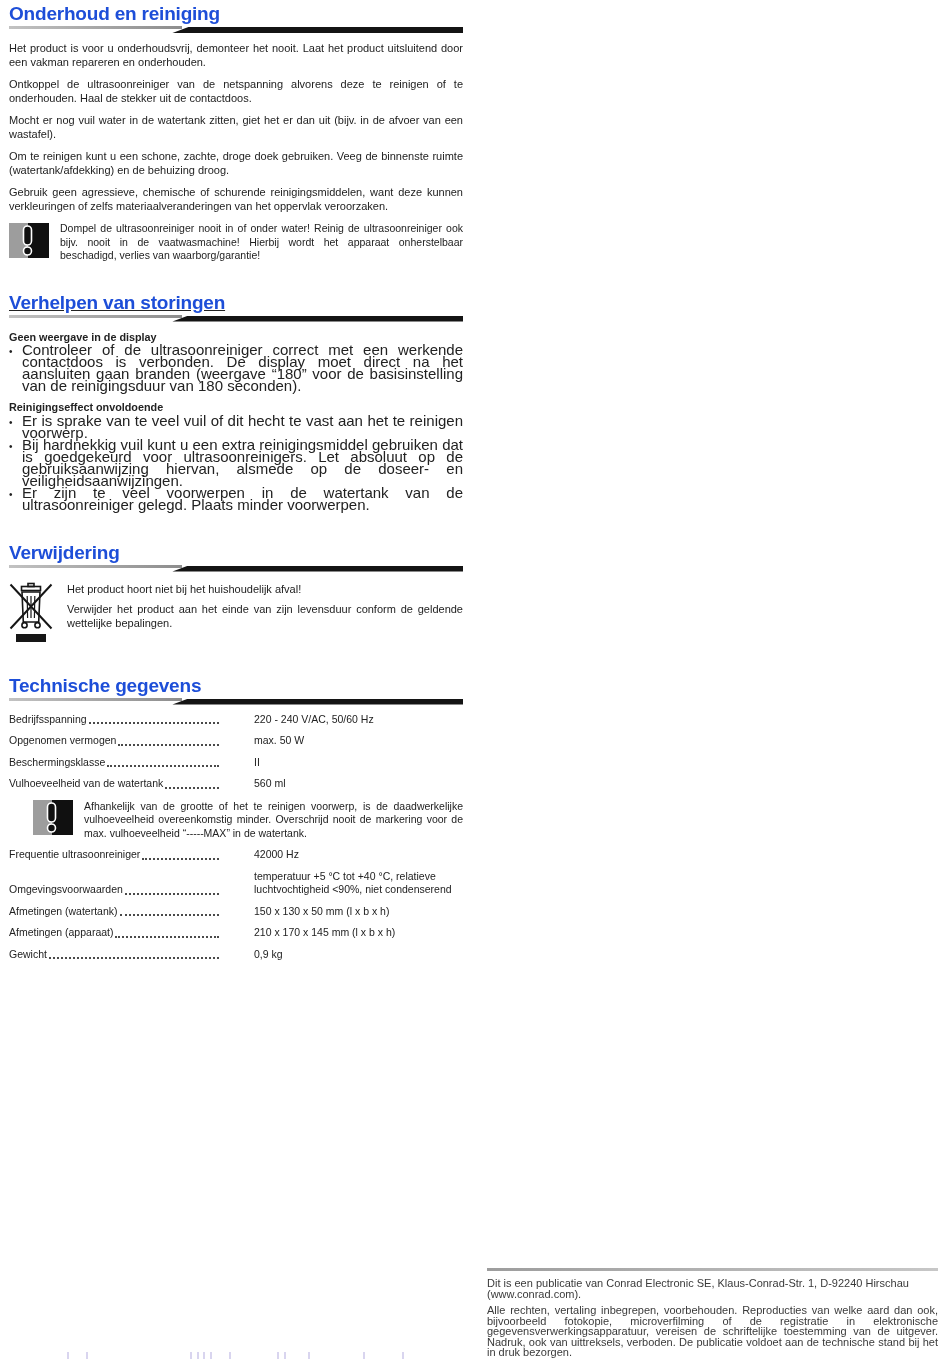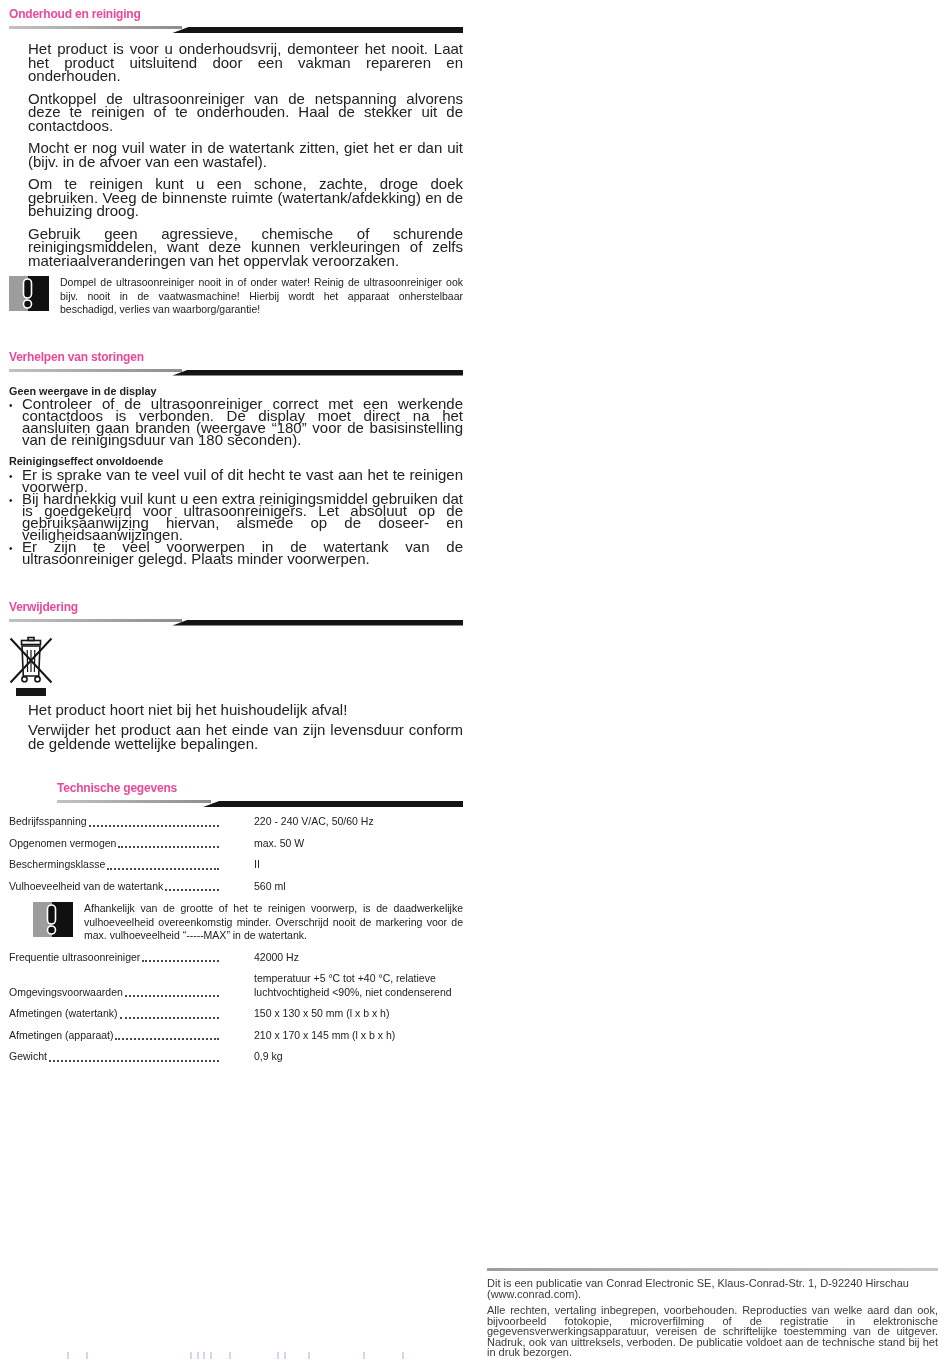--- a/index.html
+++ b/index.html
@@ -10,73 +10,72 @@
     overflow: hidden;
     font-family: "Liberation Sans", sans-serif;
     color: #222222;
   }
   .left-col {
     position: absolute;
     left: 9px; top: 4px;
     width: 454px;
   }
   .sec-title {
-    font-size: 12px;
+    font-size: 19px;
     font-weight: bold;
     letter-spacing: -0.2px;
     line-height: 20px;
-    color: #ec4899;
+    color: #1d4ed8;
   }
   .sec-rule { position: relative; height: 7px; margin-top: 2px; }
   .sec-rule .rule-gray {
     position: absolute; left: 0; top: 0;
     width: 38%; height: 3px;
     background: linear-gradient(to right, #c2c2c2, #8d8d8d);
   }
   .sec-rule .rule-black {
     position: absolute; left: 36%; right: 0; top: 1px;
     height: 6px; background: #141414;
     clip-path: polygon(0 100%, 16px 0, 100% 0, 100% 100%);
   }
   .para {
-    font-size: 15px;
+    font-size: 11px;
     line-height: 13.5px;
     text-align: justify;
     margin-top: 9px;
-    margin-left: 19px;
   }
   .sub-head {
     font-size: 10.8px;
     font-weight: bold;
     margin-top: 9px;
     line-height: 13.5px;
   }
   .bullet-item {
     display: flex;
     font-size: 15px;
     line-height: 12px;
   }
   .bullet-item .bullet-dot {
     width: 13px; flex: 0 0 13px;
     text-align: left;
   }
   .bullet-item .bullet-dot::before { content: "\2022"; font-size: 10px; }
   .bullet-item .bullet-text { flex: 1; text-align: justify; }
-  .note-block { display: flex; margin-top: 9px; }
+  .note-block { display: flex; margin-top: 9px; align-items: center; }
   .note-block .note-icon { flex: 0 0 40px; margin-right: 11px; }
   .note-block .note-text {
     flex: 1;
     font-size: 10.5px;
     line-height: 13.5px;
     text-align: justify;
   }
-  .section-gap-30 { margin-top: 30px; }
+  .section-gap-30 { margin-top: 30px; text-decoration: underline; }
   .section-gap-32 { margin-top: 32px; }
-  .section-gap-28 { margin-top: 28px; margin-left: 48px; }
-  .weee-block { display: flex; margin-top: 10px; flex-direction: column; }
+  .section-gap-28 { margin-top: 28px; }
+  .weee-block { display: flex; margin-top: 10px; }
   .weee-block .weee-icon { flex: 0 0 46px; margin-right: 12px; }
   .weee-block .weee-text { flex: 1; }
   .weee-block .weee-text .para:first-child { margin-top: 1px; }
   .weee-block .weee-text .para { margin-top: 7px; }
   .spec-row {
     display: flex;
     margin-top: 8px;
     font-size: 10.5px;
     line-height: 13.5px;
   }

